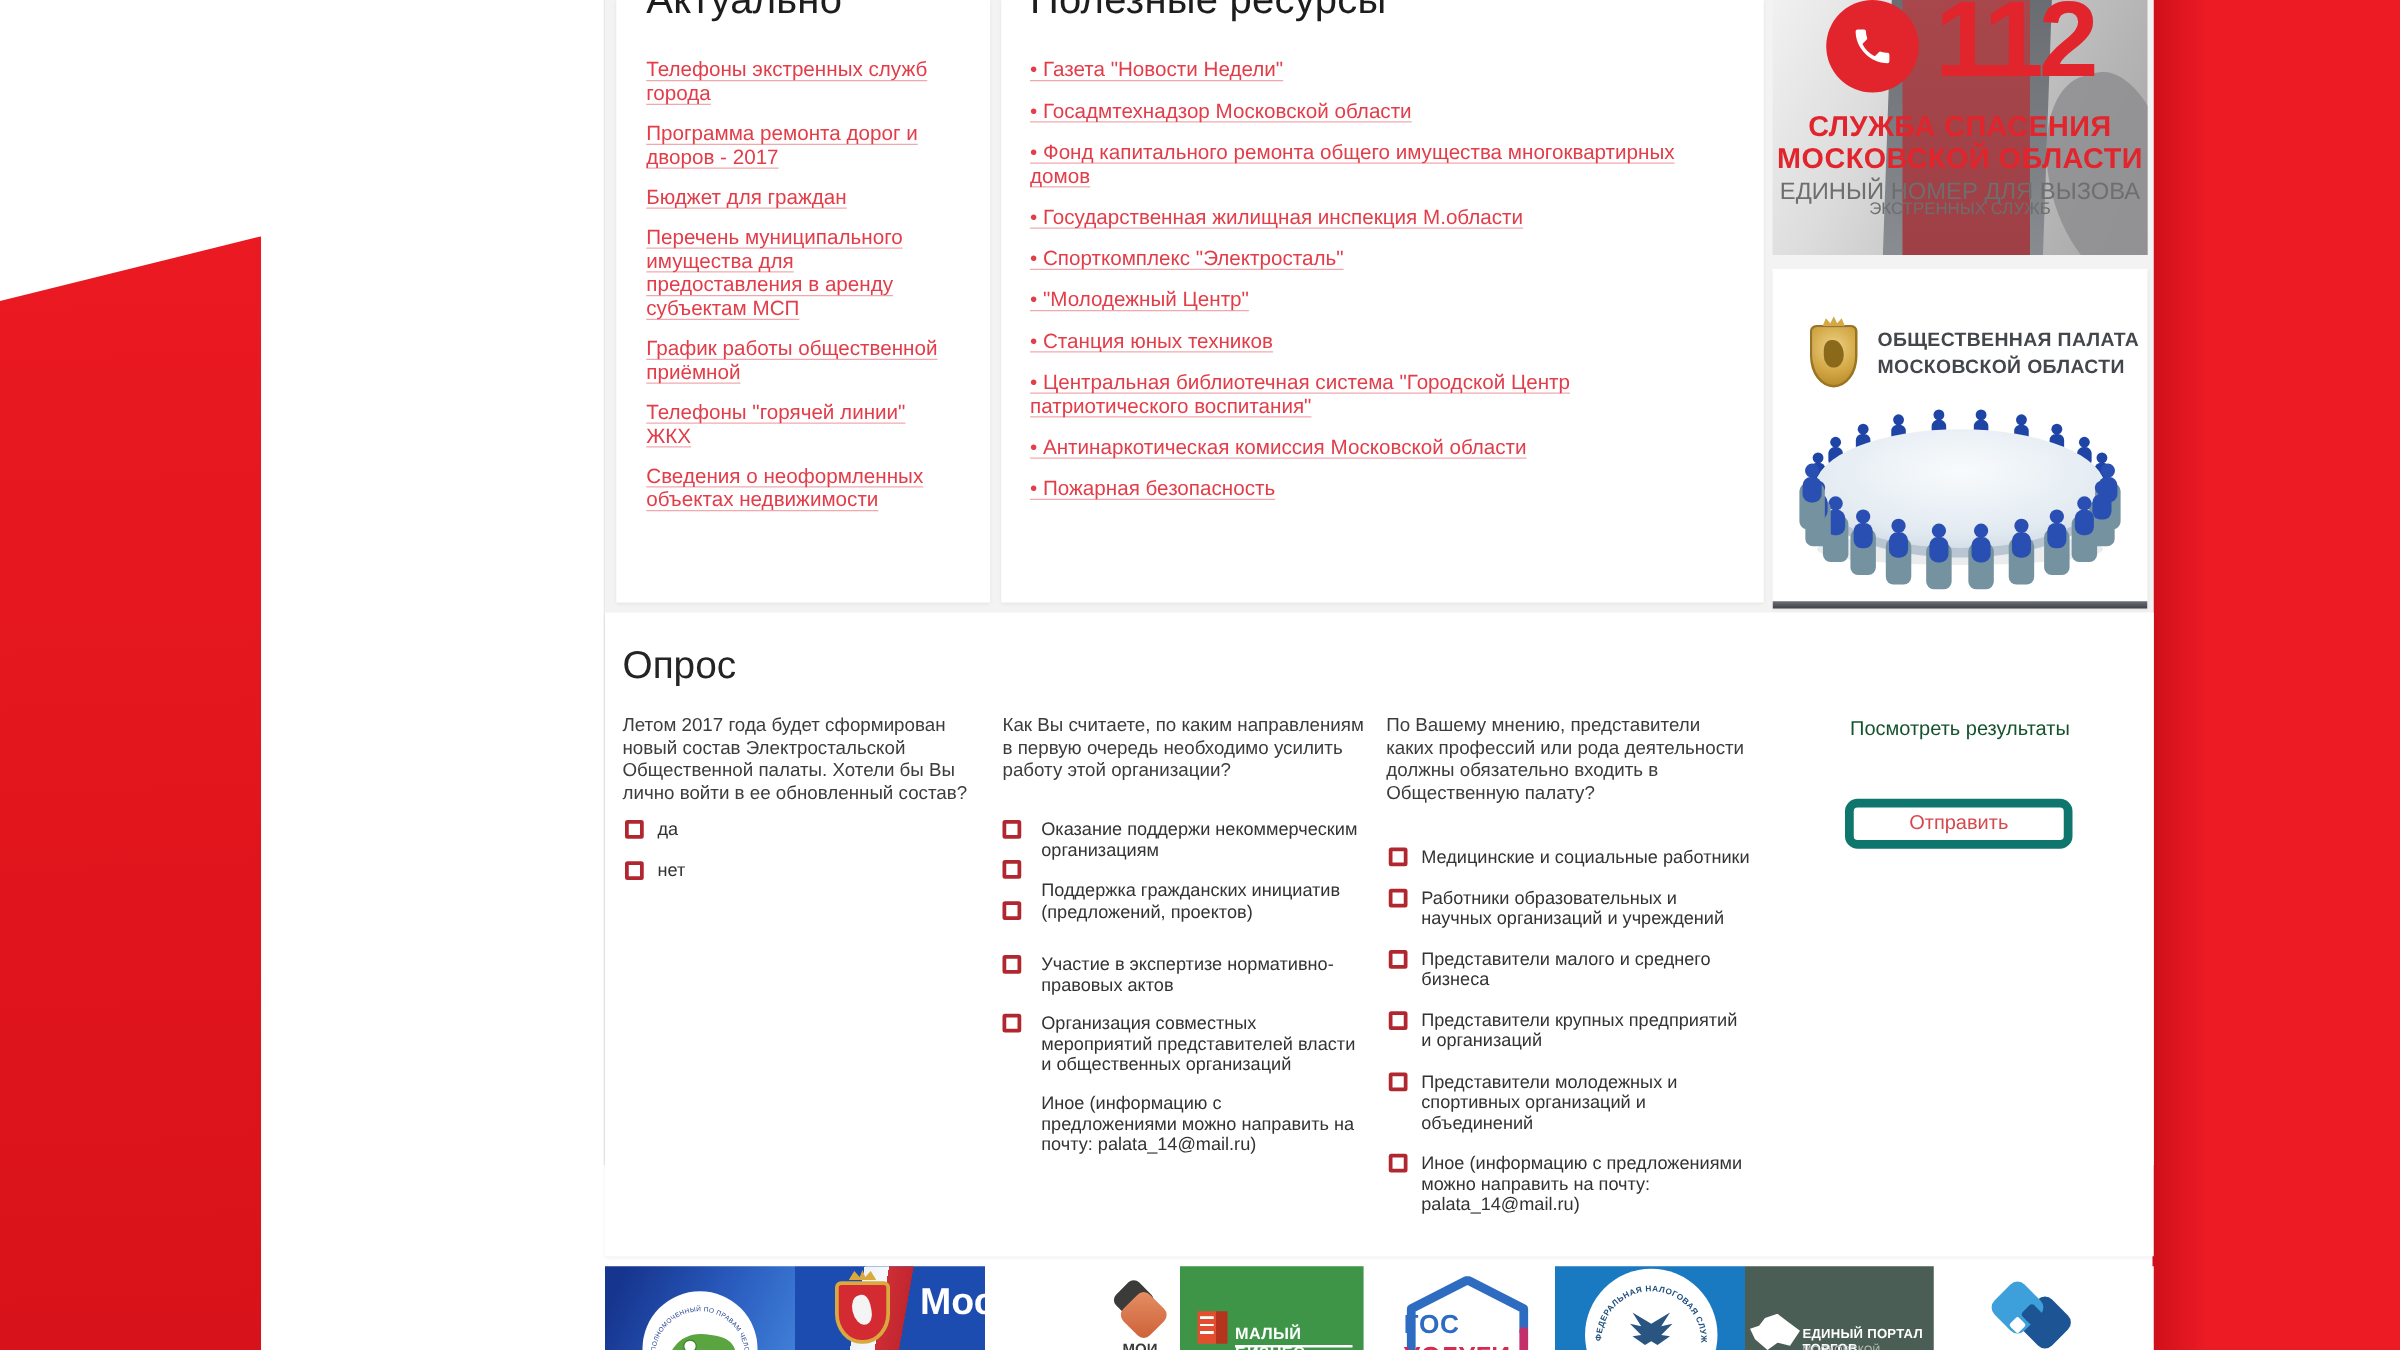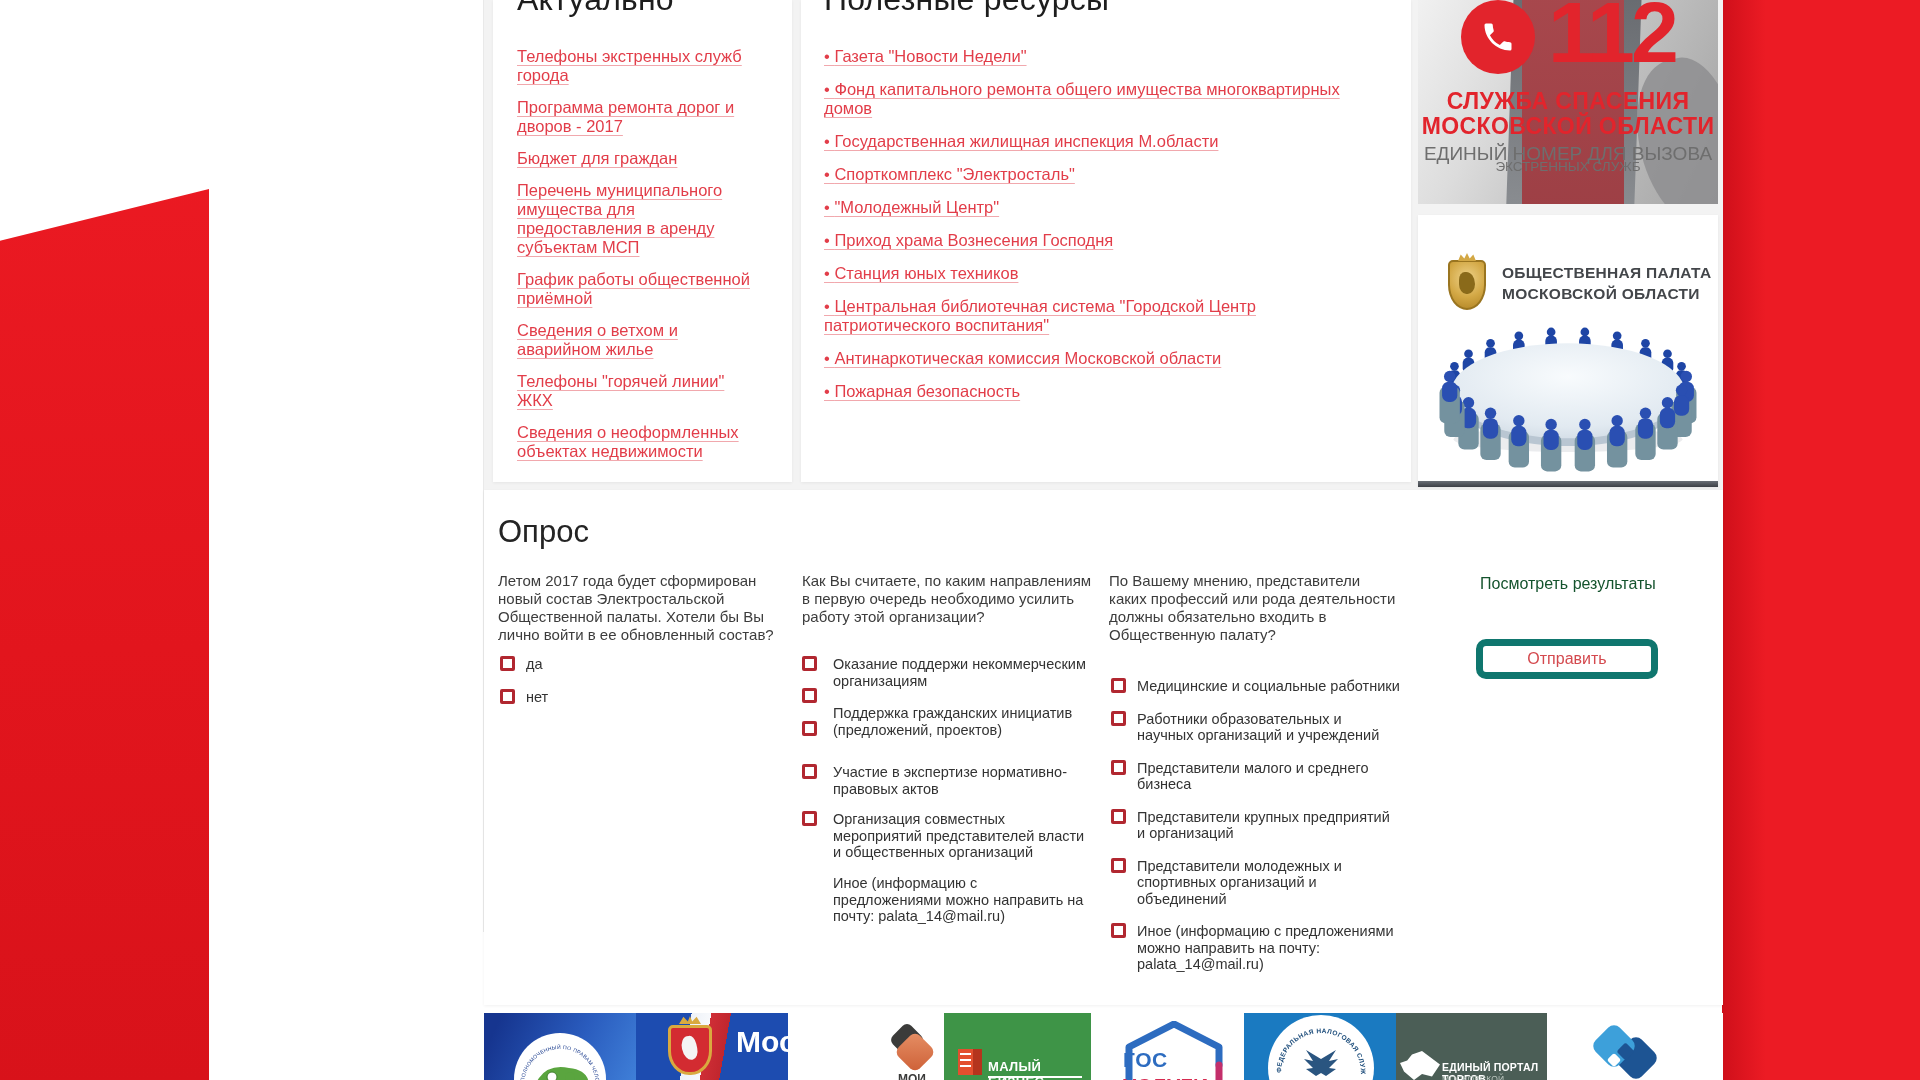--- a/index.html
+++ b/index.html
@@ -138,36 +138,35 @@
 
     <div class="card card-actual">
       <h2>Актуально</h2>
       <div class="links">
 
       <a>Телефоны экстренных служб города</a>
           <a>Программа ремонта дорог и дворов - 2017</a>
           <a>Бюджет для граждан</a>
           <a>Перечень муниципального имущества для предоставления в аренду субъектам МСП</a>
           <a>График работы общественной приёмной</a>
-          <a>Сведения о ветхом и аварийном жилье</a>
           <a>Телефоны "горячей линии" ЖКХ</a>
           <a>Сведения о неоформленных объектах недвижимости</a>
         </div>
     </div>
 
     <div class="card card-resources">
       <h2>Полезные ресурсы</h2>
       <div class="links">
 
       <a>Газета "Новости Недели"</a>
+          <a>Госадмтехнадзор Московской области</a>
           <a>Фонд капитального ремонта общего имущества многоквартирных домов</a>
           <a>Государственная жилищная инспекция М.области</a>
           <a>Спорткомплекс "Электросталь"</a>
           <a>"Молодежный Центр"</a>
-          <a>Приход храма Вознесения Господня</a>
           <a>Станция юных техников</a>
           <a>Центральная библиотечная система "Городской Центр патриотического воспитания"</a>
           <a>Антинаркотическая комиссия Московской области</a>
           <a>Пожарная безопасность</a>
         </div>
     </div>
 
     <div class="banner112">
       <div class="b112-phone"></div>
       <div class="b112-screen"></div>

